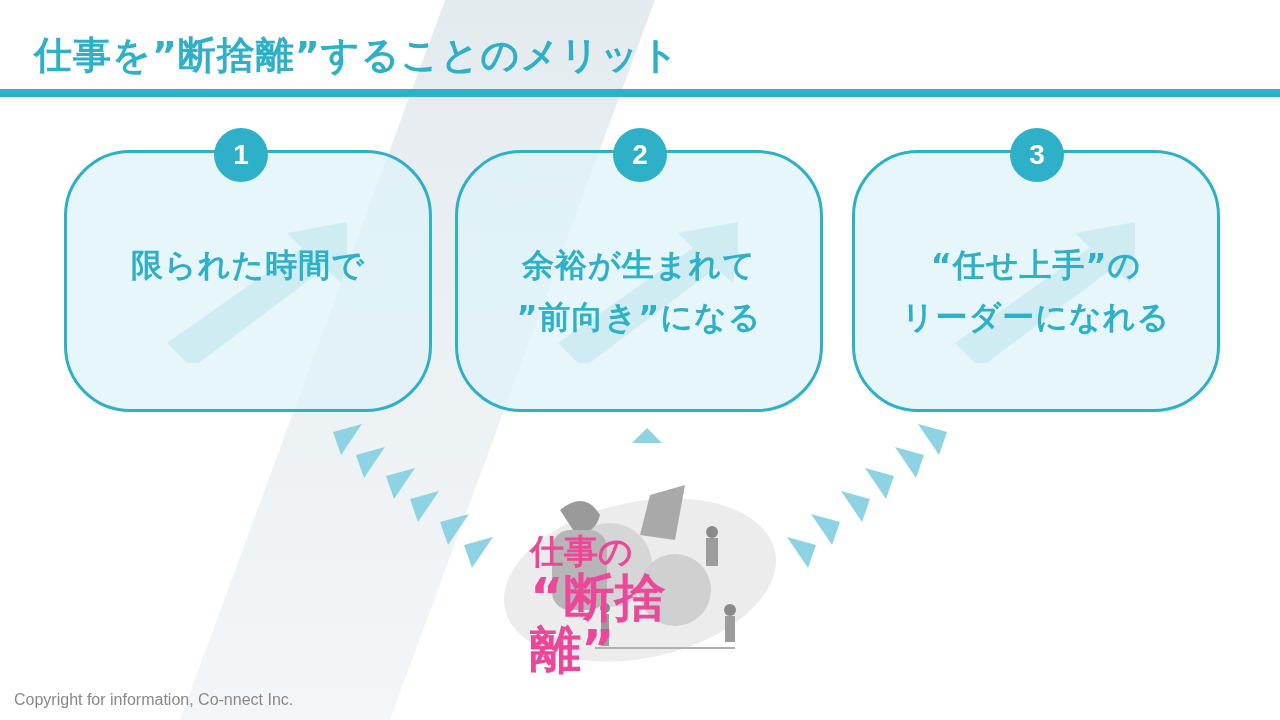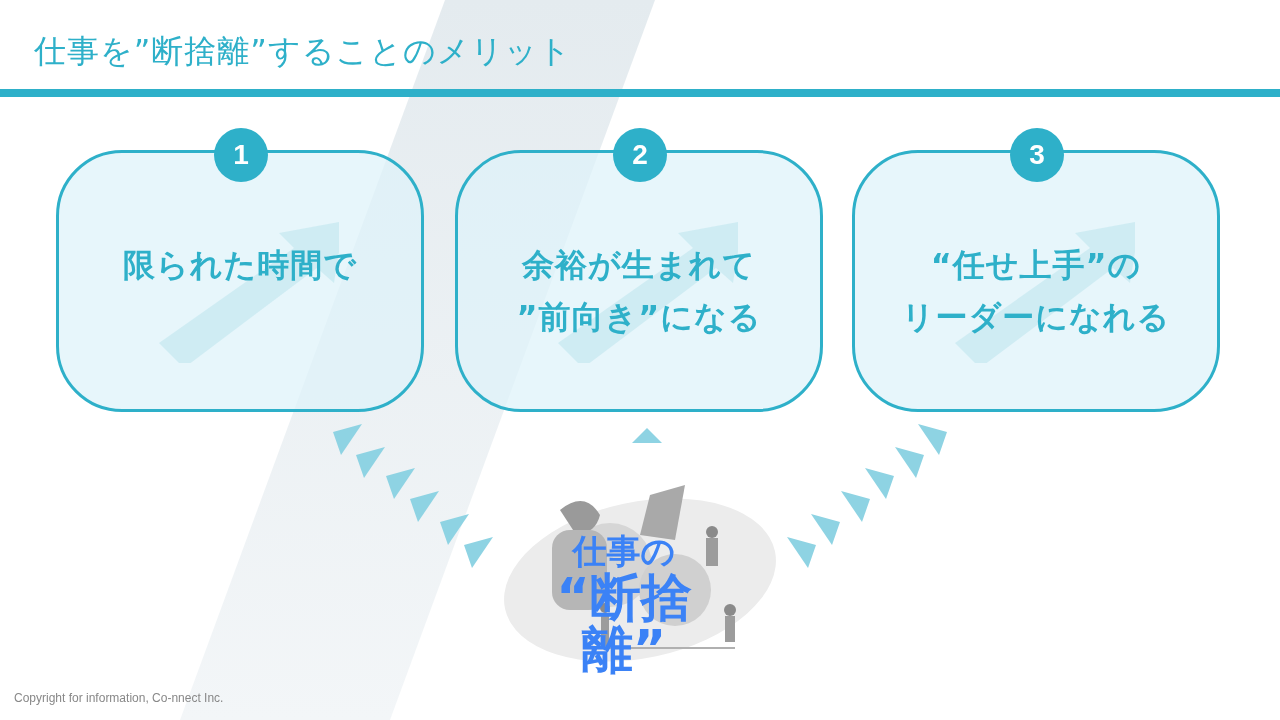--- a/index.html
+++ b/index.html
@@ -1,46 +1,46 @@
 <!DOCTYPE html>
 <html><head>
 <meta charset="utf-8">
 <style>
   html,body{margin:0;padding:0;}
   body{width:1280px;height:720px;position:relative;overflow:hidden;background:#ffffff;font-family:"DejaVu Sans",sans-serif;}
   .stripe{position:absolute;left:0;top:0;width:1280px;height:720px;pointer-events:none;}
-  .title{position:absolute;left:34px;top:30px;font-size:32px;font-weight:normal;color:#2eb0c9;letter-spacing:1px;white-space:nowrap;}
+  .title{position:absolute;left:34px;top:30px;font-size:38px;font-weight:bold;color:#2eb0c9;letter-spacing:1px;white-space:nowrap;}
   .rule{position:absolute;left:0;top:89px;width:1280px;height:8px;background:#2eb0c9;}
   .card{position:absolute;top:150px;width:368px;height:262px;border:3px solid #2eb0c9;border-radius:66px;background:rgba(222,243,249,0.72);box-sizing:border-box;overflow:hidden;}
   .card .arrow{position:absolute;left:80px;top:40px;width:200px;height:170px;}
   .card .txt{position:absolute;left:0;right:0;top:86px;text-align:center;font-size:32px;font-weight:bold;color:#2eb0c9;line-height:52px;letter-spacing:1px;}
   .badge{position:absolute;top:128px;width:54px;height:54px;border-radius:50%;background:#2eb0c9;color:#fff;font-weight:bold;font-size:28px;text-align:center;line-height:54px;font-family:"Liberation Sans",sans-serif;}
   .hub{position:absolute;left:500px;top:470px;width:280px;height:200px;}
-  .hubtxt{position:absolute;left:514px;top:530px;width:220px;text-align:center;color:#3b82f6;font-weight:bold;}
+  .hubtxt{position:absolute;left:530px;top:530px;width:220px;text-align:left;color:#ec4899;font-weight:bold;}
   .hubtxt .l1{font-size:34px;line-height:42px;}
   .hubtxt .l2{font-size:51px;line-height:52px;}
-  .copy{position:absolute;left:14px;top:691px;font-size:12px;color:#888;font-family:"Liberation Sans",sans-serif;}
+  .copy{position:absolute;left:14px;top:691px;font-size:16px;color:#888;font-family:"Liberation Sans",sans-serif;}
 </style>
 </head>
 <body>
 
 <svg class="stripe" viewBox="0 0 1280 720">
   <defs>
     <linearGradient id="sg" x1="0" y1="0" x2="0" y2="1">
       <stop offset="0" stop-color="#e4ebef"></stop>
       <stop offset="1" stop-color="#f3f6f8"></stop>
     </linearGradient>
   </defs>
   <polygon points="445,0 655,0 390,720 180,720" fill="url(#sg)"></polygon>
 </svg>
 
 <div class="title">仕事を”断捨離”することのメリット</div>
 <div class="rule"></div>
 
-<div class="card" style="left:56px;">
+<div class="card" style="left:64px;">
   <svg class="arrow" viewBox="0 0 200 170">
     <polygon points="20,150 155,55 140,40 205,28 195,90 178,75 45,175" fill="#bfe6ef" opacity="0.6"></polygon>
   </svg>
   <div class="txt">
     <div>限られた時間で</div>
   </div>
 </div>
 <div class="badge" style="left:214px;">1</div>
 
 <div class="card" style="left:455px;">

